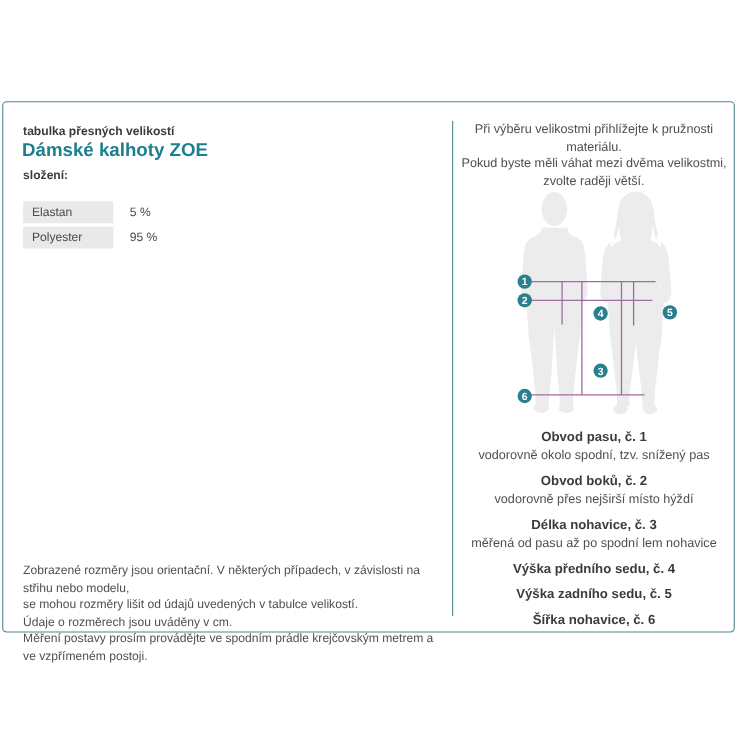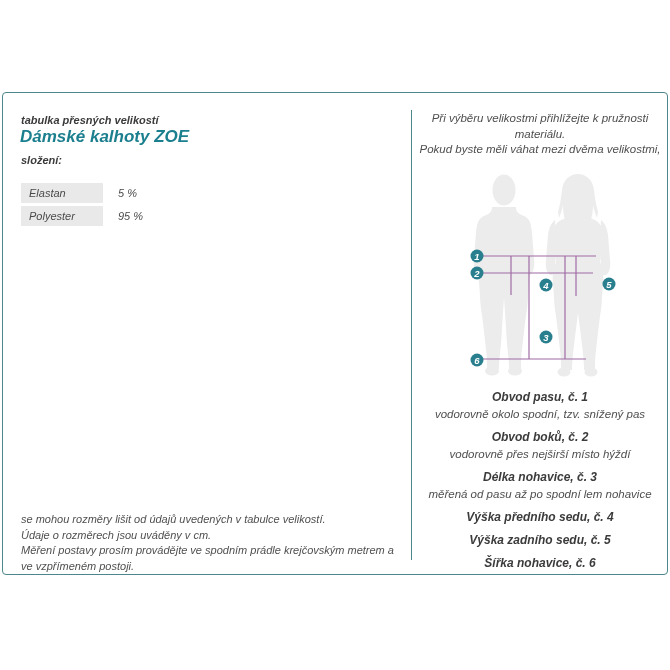--- a/index.html
+++ b/index.html
@@ -3,21 +3,21 @@
 <meta charset="utf-8">
 <style>
   :root{
     --accent:#1b7f8e; --border:#4d868c; --marker:#2a7f8e; --line:#a06ba5;
     --sil:#ececec; --labelbg:#e9e9e9; --dark:#3b3b3b; --gray:#4f4f4f;
   }
   *{margin:0;padding:0;box-sizing:border-box;}
   body{width:670px;height:670px;background:#ffffff;position:relative;
        font-family:"Liberation Sans", sans-serif;color:var(--dark);}
   .panel{position:absolute;left:2px;top:92px;width:666px;height:483px;
-         border:1.5px solid var(--border);border-radius:4px;background:#fff;font-style:italic;}
+         border:1.5px solid var(--border);border-radius:4px;background:#fff;}
   .divider{position:absolute;left:408px;top:17px;width:1px;height:450px;background:var(--border);}
 
   
   .eyebrow{position:absolute;left:18px;top:21px;font-size:11px;font-weight:bold;color:var(--dark);}
   .title{position:absolute;left:17px;top:34px;font-size:17px;font-weight:bold;color:var(--accent);}
   .comp-label{position:absolute;left:18px;top:61px;font-size:11px;font-weight:bold;color:var(--dark);}
   .comp-table{position:absolute;left:18px;top:90px;width:240px;}
   .comp-row{display:flex;align-items:stretch;margin-bottom:3px;}
   .comp-cell-label{width:82px;background:var(--labelbg);color:#4a4a4a;font-size:11px;
                    padding:4px 4px 4px 8px;}
@@ -51,31 +51,33 @@
       <div class="comp-row">
         <div class="comp-cell-label">Elastan</div>
         <div class="comp-cell-value">5 %</div>
       </div>
       <div class="comp-row">
         <div class="comp-cell-label">Polyester</div>
         <div class="comp-cell-value">95 %</div>
       </div>
     </div>
   <div class="footnote">
+      <div class="fn-line">Zobrazené rozměry jsou orientační. V některých případech, v závislosti na střihu nebo modelu,</div>
       <div class="fn-line">se mohou rozměry lišit od údajů uvedených v tabulce velikostí.</div>
       <div class="fn-line">Údaje o rozměrech jsou uváděny v cm.</div>
       <div class="fn-line">Měření postavy prosím provádějte ve spodním prádle krejčovským metrem a ve vzpřímeném postoji.</div>
     </div>
 
   <div class="divider"></div>
 
   <div class="col-right">
     <div class="intro">
         <div class="intro-line">Při výběru velikostmi přihlížejte k pružnosti materiálu.</div>
         <div class="intro-line">Pokud byste měli váhat mezi dvěma velikostmi,</div>
+        <div class="intro-line">zvolte raději větší.</div>
       </div>
 
     <svg class="figure" width="200" height="225" viewBox="0 0 200 225">
 
       <g>
         <ellipse class="sil" cx="53" cy="27" rx="11.5" ry="15.5"></ellipse>
         <path class="sil" d="M41 44 C41 48 40 50 33 53 C27 56 26 60 26 67 C26 77 28 85 29 93 L29 100
           C27 106 27 112 28 119 L29 133 C29 142 31 151 32 160 L35 186 C36 194 36 200 36 206 L48 206
           C48 198 49 189 50 181 L53 134 L56 181 C57 189 58 198 58 206 L70 206 C70 200 70 194 71 186
           L74 160 C75 151 77 142 77 133 L78 119 C79 112 79 106 77 100 L77 93 C78 85 80 77 80 67

